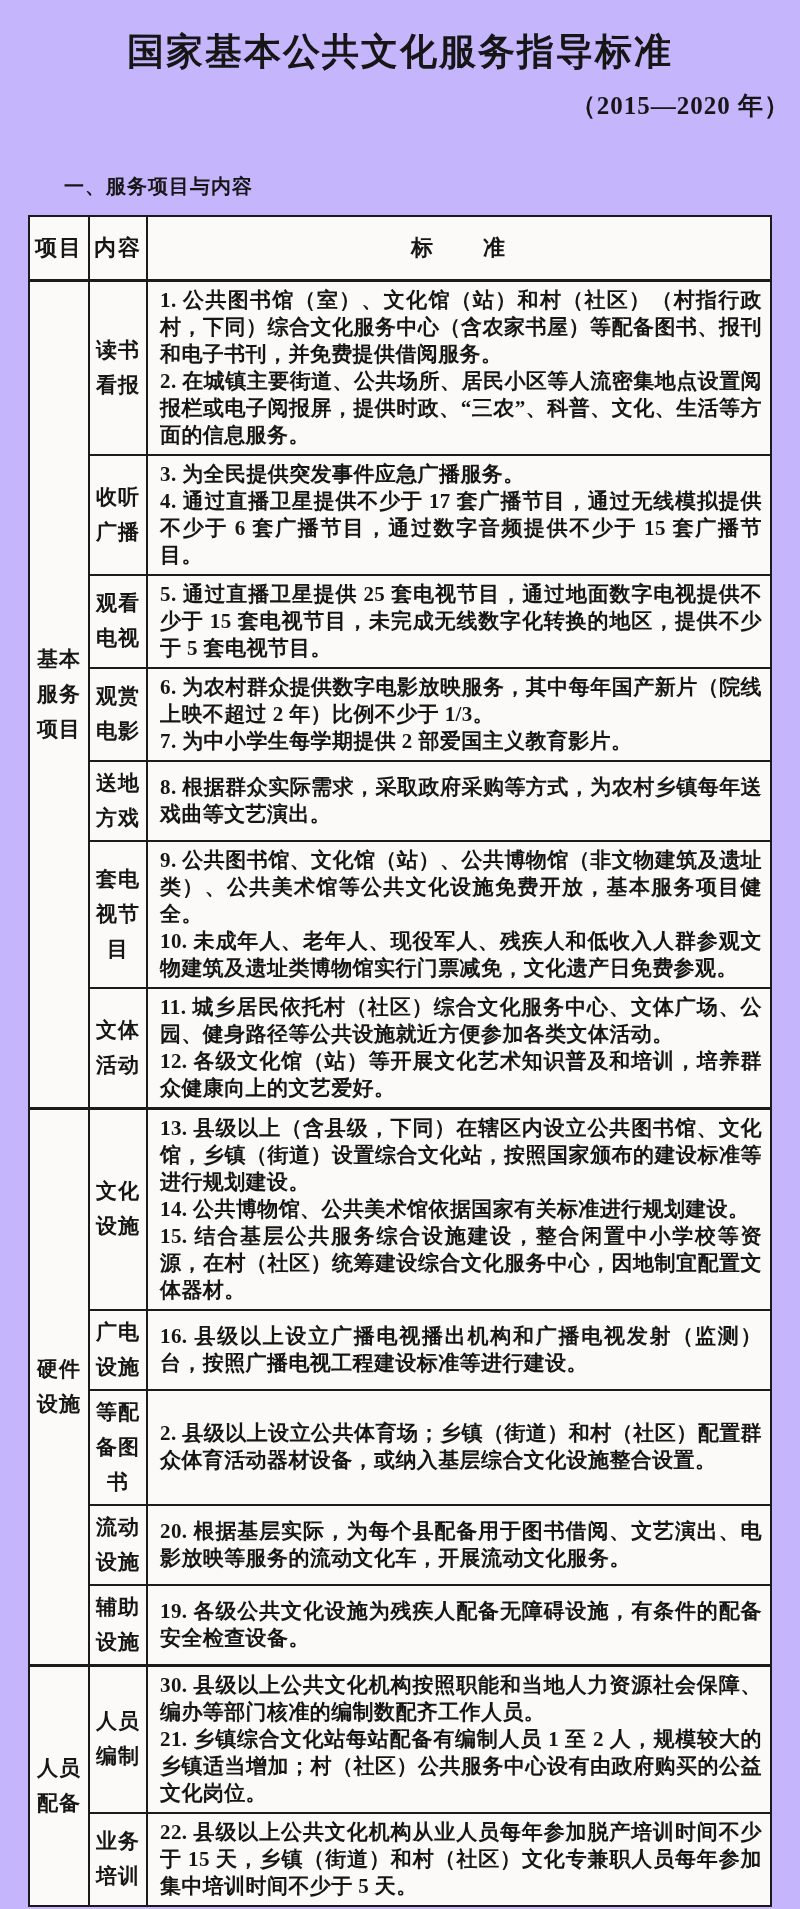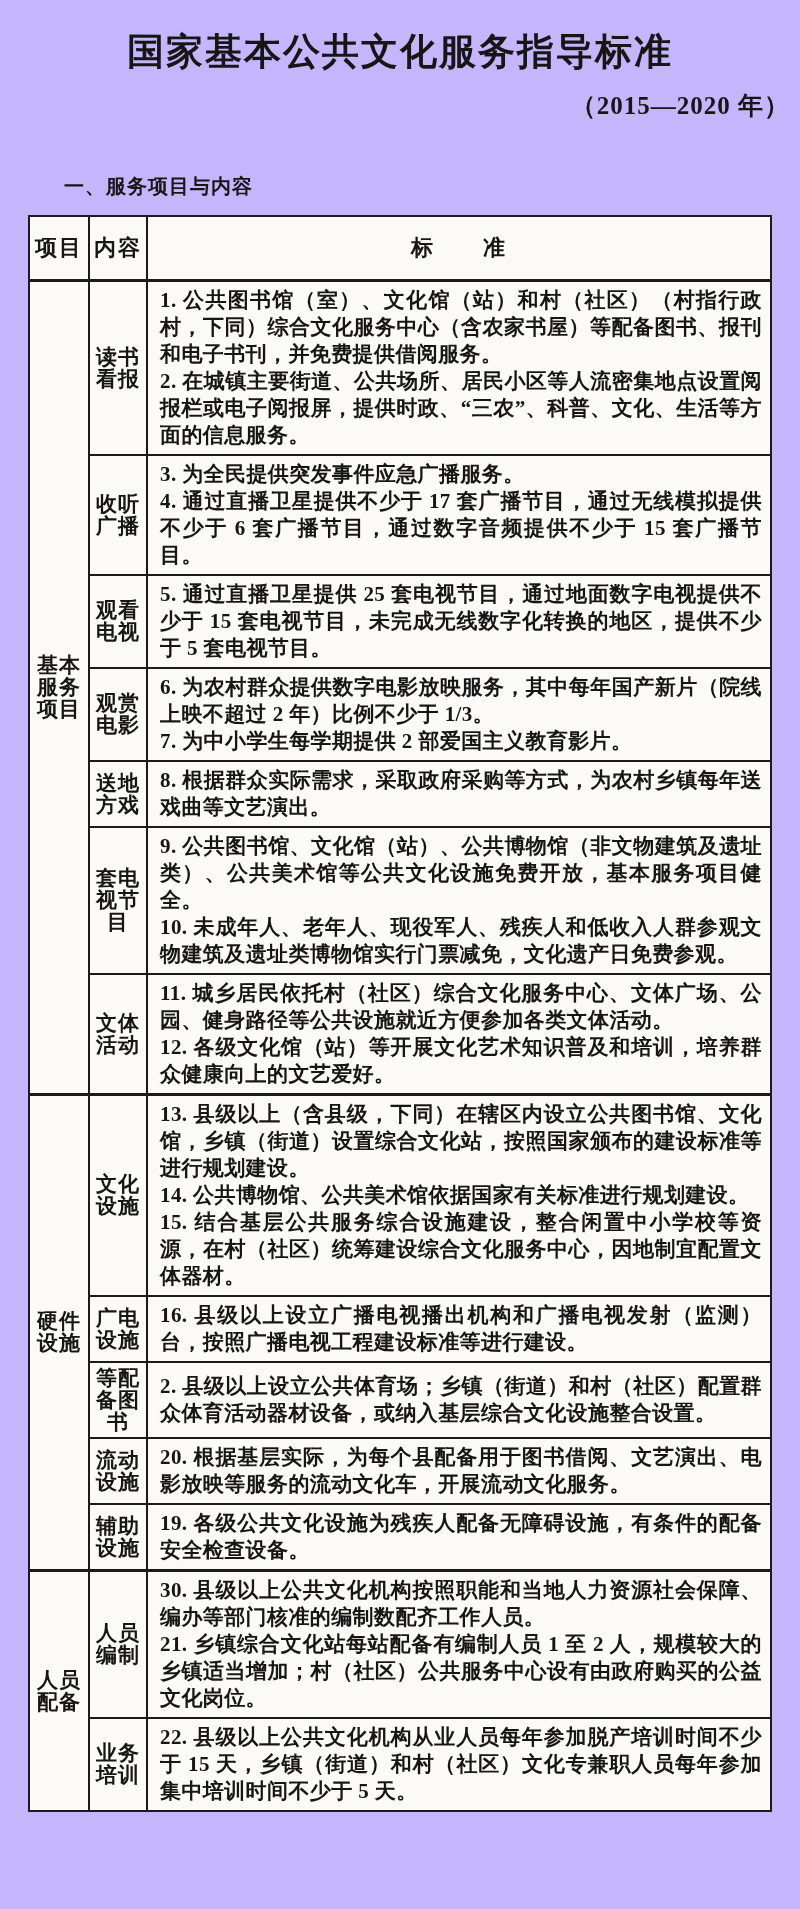--- a/index.html
+++ b/index.html
@@ -60,21 +60,21 @@
     font-size: 22px;
     text-align: center;
     letter-spacing: 2px;
     font-weight: 700;
     padding: 2px;
   }
   td.cell-project,
   td.cell-content {
     text-align: center;
     font-size: 21px;
-    line-height: 22px;
+    line-height: 35px;
     padding: 4px 3px;
     word-break: break-all;
     letter-spacing: 1px;
   }
   td.cell-standard {
     font-size: 21px;
     line-height: 27px;
     padding: 5px 8px 5px 12px;
     text-align: justify;
     letter-spacing: 0.4px;

